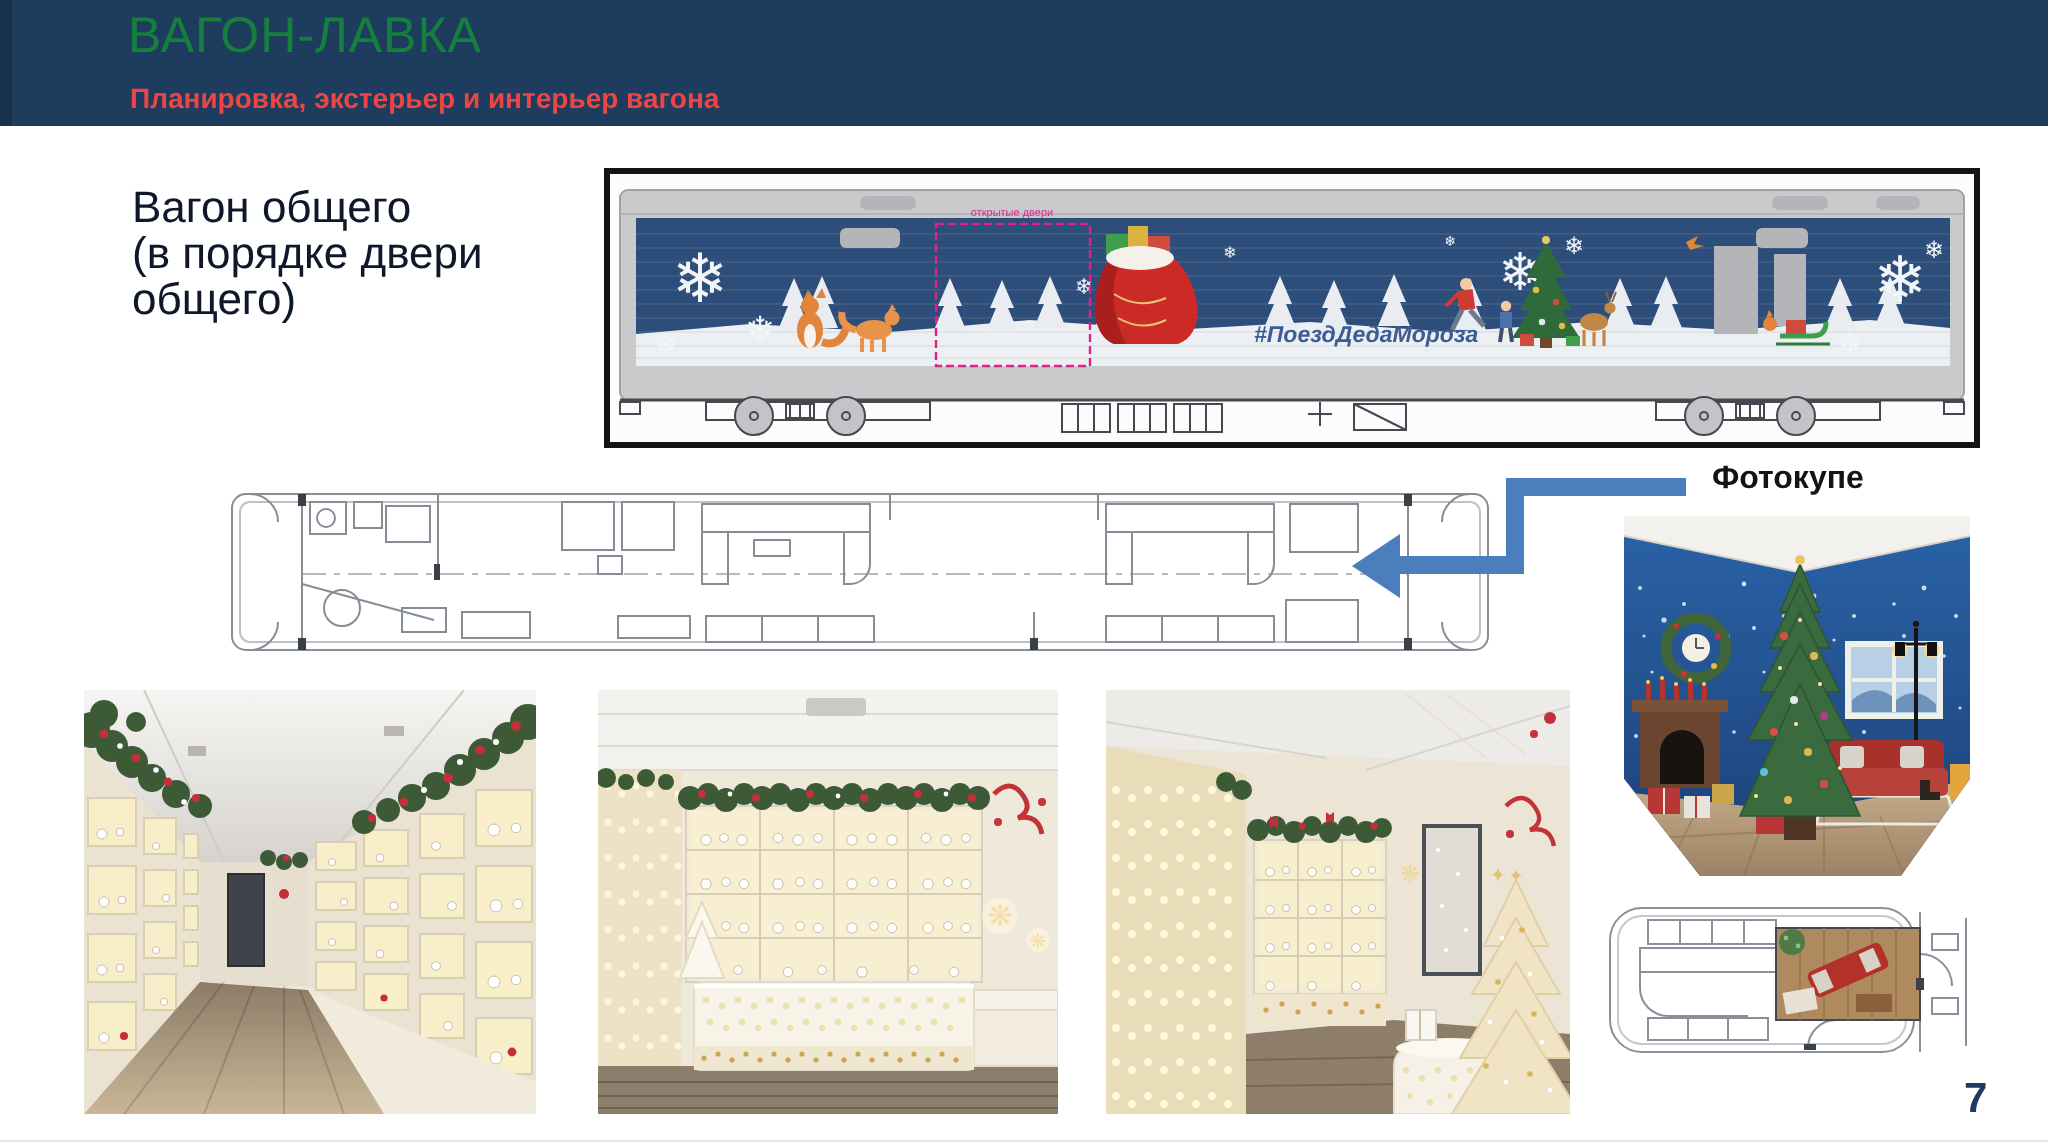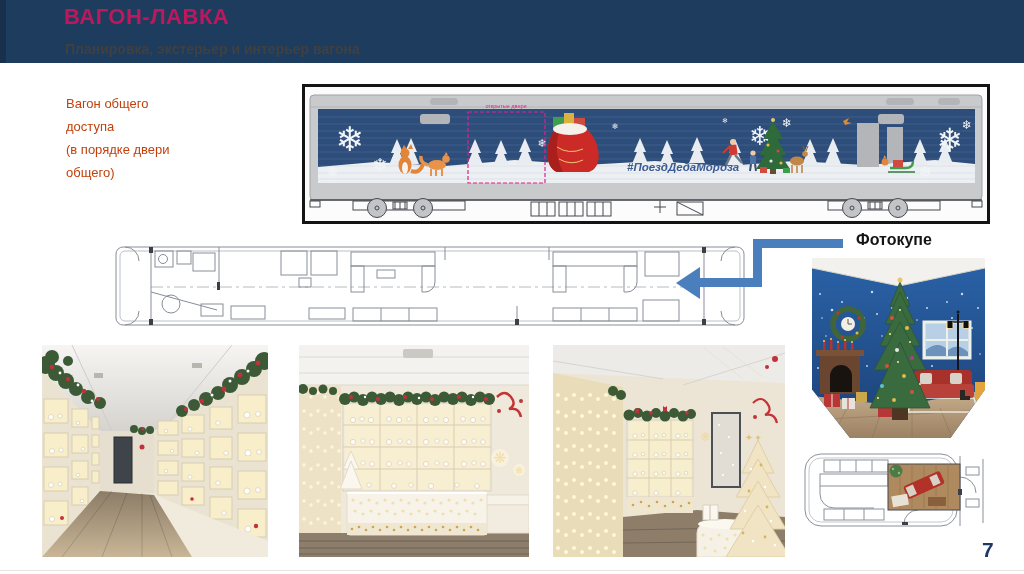--- a/index.html
+++ b/index.html
@@ -1,22 +1,22 @@
 <!DOCTYPE html>
 <html><head>
 <meta charset="utf-8">
 <style>
   html,body{margin:0;padding:0;}
   body{width:1024px;height:574px;position:relative;background:#fff;overflow:hidden;
        font-family:"Liberation Sans","DejaVu Sans",sans-serif;}
   .header{position:absolute;left:0;top:0;width:1024px;height:63px;background:#1d3c5e;}
   .header-edge{position:absolute;left:0;top:0;bottom:0;width:6px;background:rgba(0,0,0,.18);}
-  .title{position:absolute;left:64px;top:4px;font-size:22px;font-weight:bold;color:#be185d;letter-spacing:.5px;white-space:nowrap;}
-  .subtitle{position:absolute;left:65px;top:41px;font-size:14px;font-weight:bold;color:#404040;white-space:nowrap;}
-  .note{position:absolute;left:66px;top:92px;font-size:13px;line-height:23px;color:#c2410c;}
+  .title{position:absolute;left:64px;top:4px;font-size:25px;font-weight:normal;color:#15803d;letter-spacing:.5px;white-space:nowrap;}
+  .subtitle{position:absolute;left:65px;top:41px;font-size:14px;font-weight:bold;color:#ef4444;white-space:nowrap;}
+  .note{position:absolute;left:66px;top:92px;font-size:22px;line-height:23px;color:#0f172a;}
   .ext-frame{position:absolute;left:302px;top:84px;width:682px;height:134px;border:3px solid #141414;background:#fcfcfc;}
   .plan-main{position:absolute;left:113px;top:240px;width:634px;height:98px;}
   .callout-arrow{position:absolute;left:670px;top:228px;width:180px;height:78px;}
   .callout-label{position:absolute;left:856px;top:231px;font-size:16px;font-weight:bold;color:#141414;white-space:nowrap;}
   .pk-photo{position:absolute;left:812px;top:258px;width:173px;height:180px;
             clip-path:polygon(0 0,100% 0,100% 73%,80% 100%,22% 100%,0 73%);}
   .pk-plan{position:absolute;left:800px;top:447px;width:190px;height:88px;}
   .photo{position:absolute;top:345px;height:212px;overflow:hidden;}
   .photo-a{left:42px;width:226px;}
   .photo-b{left:299px;width:230px;}
@@ -29,21 +29,20 @@
 <body>
 
 <div class="header">
   <div class="header-edge"></div>
 </div>
 <div class="title">ВАГОН-ЛАВКА</div>
 <div class="subtitle">Планировка, экстерьер и интерьер вагона</div>
 
 <div class="note">
   <div>Вагон общего</div>
-  <div>доступа</div>
   <div>(в порядке двери</div>
   <div>общего)</div>
 </div>
 
 <div class="ext-frame">
 <svg width="682" height="134" viewBox="0 0 682 134">
   <defs>
     <path id="wtree" d="M-8,0 L-3,-12 L-6,-12 L0,-26 L6,-12 L3,-12 L8,0 Z"></path>
   </defs>
 

